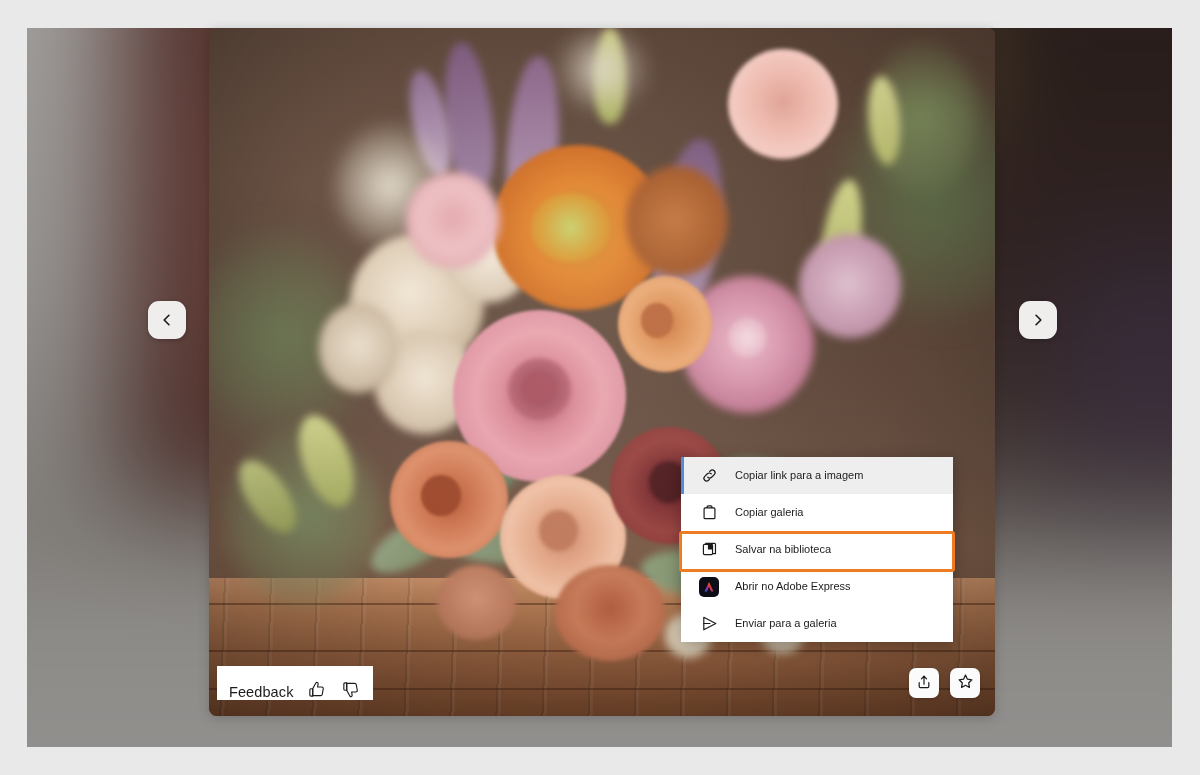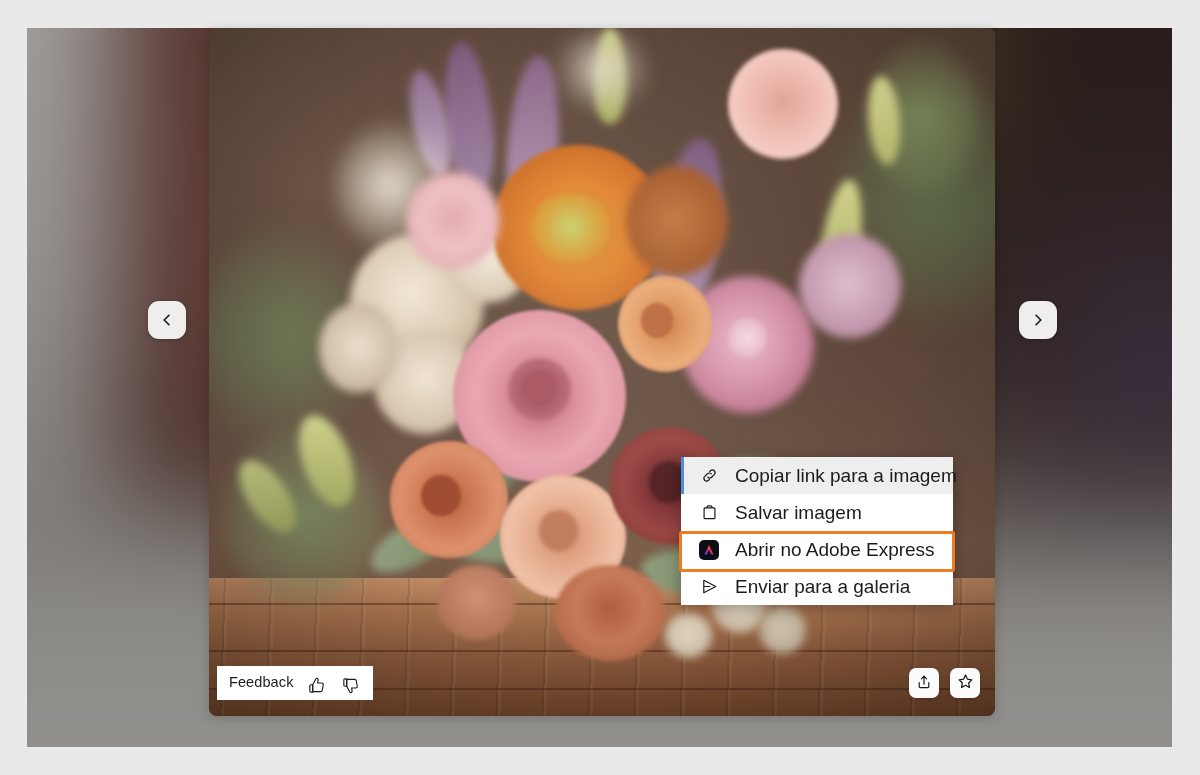--- a/index.html
+++ b/index.html
@@ -133,22 +133,22 @@
   .nav-prev { left: 148px; top: 301px; }
   .nav-next { left: 1019px; top: 301px; }
   .nav-btn svg { display: block; }
 
   
   .feedback-bar {
     position: absolute;
     left: 217px; top: 666px;
     height: 34px;
     background: #ffffff;
-    display: flex; align-items: flex-start;
-    padding: 8px 12px;
+    display: flex; align-items: flex-end;
+    padding: 0 12px;
     gap: 12px;
   }
   .feedback-label {
     font-size: 14.5px;
     color: #1b1b1b;
     letter-spacing: .1px;
     white-space: nowrap;
   }
   .fb-icon {
     width: 22px; height: 22px;
@@ -183,21 +183,21 @@
   }
   .ctx-item {
     position: relative;
     height: 37px;
     display: flex;
     align-items: center;
     padding-left: 18px;
     gap: 16px;
     cursor: pointer;
     background: transparent;
-    font-size: 19px;
+    font-size: 11px;
     color: #1c1c1c;
     white-space: nowrap;
   }
   .ctx-item.hovered { background: #eeeeee; }
   .ctx-item.hovered::before {
     content: "";
     position: absolute;
     left: 0; top: 0; bottom: 0;
     width: 3px;
     background: #4a8fe0;
@@ -390,23 +390,33 @@
       <span class="ctx-label">Copiar link para a imagem</span>
     </div>
 
     <div class="ctx-item">
       <span class="ctx-ico">
         <svg width="19" height="19" viewBox="0 0 20 20" fill="none">
           <rect x="4.3" y="5.2" width="11.4" height="11.3" rx="1.1" stroke="#1b1b1b" stroke-width="1.25"></rect>
           <path d="M7.4 5.2 V4.2 C7.4 3.5 7.9 3 8.6 3 H11.4 C12.1 3 12.6 3.5 12.6 4.2 V5.2" stroke="#1b1b1b" stroke-width="1.25" stroke-linejoin="round"></path>
         </svg>
       </span>
-      <span class="ctx-label">Salvar imagem</span>
-    </div>
-
+      <span class="ctx-label">Copiar galeria</span>
+    </div>
+
+    <div class="ctx-item">
+      <span class="ctx-ico">
+        <svg width="19" height="19" viewBox="0 0 20 20" fill="none">
+          <rect x="3.6" y="4.6" width="9.6" height="10.8" rx="1.1" stroke="#1b1b1b" stroke-width="1.25"></rect>
+          <path d="M6.1 4.6 V3.6 H15.2 A1.1 1.1 0 0 1 16.3 4.7 V14.4 H13.6" stroke="#1b1b1b" stroke-width="1.25" stroke-linejoin="round"></path>
+          <rect x="8.3" y="4.6" width="4.9" height="5.4" fill="#1b1b1b"></rect>
+        </svg>
+      </span>
+      <span class="ctx-label">Salvar na biblioteca</span>
+    </div>
 
     <div class="ctx-item">
       <span class="ctx-ico">
         <span class="ax-tile">
           <svg width="14" height="14" viewBox="0 0 16 16">
             <defs>
               <linearGradient id="axg" x1="0" y1="1" x2="1" y2="0">
                 <stop offset="0%" stop-color="#1a73e8"></stop>
                 <stop offset="30%" stop-color="#9c27b0"></stop>
                 <stop offset="58%" stop-color="#e53935"></stop>

